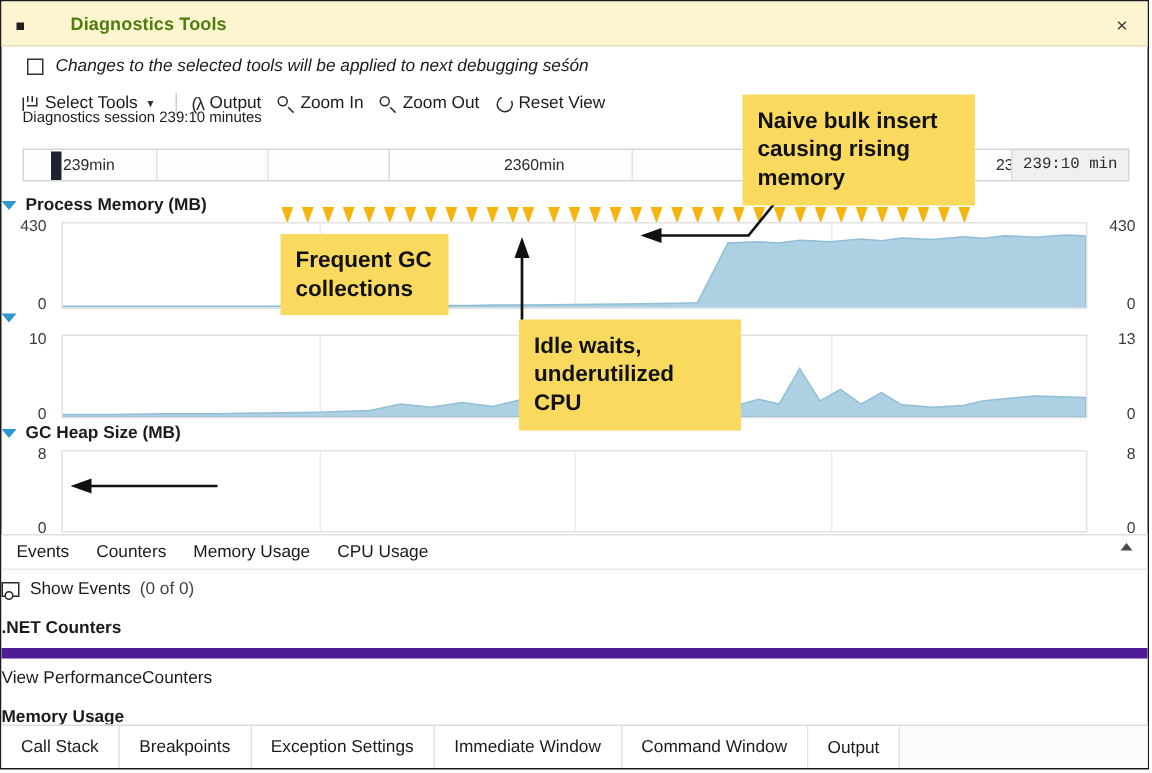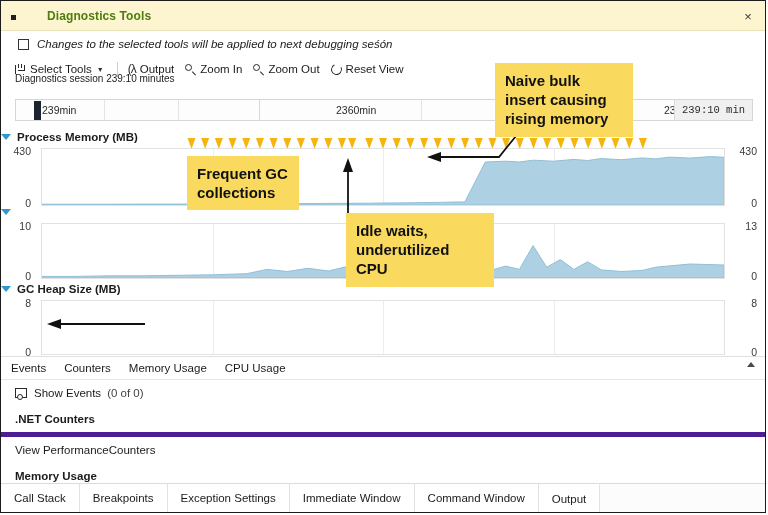--- a/index.html
+++ b/index.html
@@ -87,22 +87,22 @@
         font-size:15px;line-height:1.28;padding:8px 10px;box-sizing:border-box;z-index:30;}
   .arrow{position:absolute;z-index:29;}
 
   
   #botpanel{position:absolute;left:0;bottom:0;width:100%;height:155px;background:#fff;border-top:1px solid #e0e0e0;}
   #bottabs{height:22px;display:flex;align-items:center;padding-left:10px;border-bottom:1px solid #e6e6e6;position:relative;}
   .bt{font-size:11.5px;color:#1b1b1b;margin-right:18px;cursor:pointer;white-space:nowrap;}
   #collapse-caret{position:absolute;right:10px;top:5px;width:0;height:0;
     border-left:4px solid transparent;border-right:4px solid transparent;border-bottom:5px solid #4a4a4a;cursor:pointer;}
 
-  .prow{display:flex;align-items:center;height:26px;padding-left:14px;font-size:11.5px;color:#1b1b1b;}
-  .prow.sep{border-top:5px solid #4c1d95;}
+  .prow{display:flex;align-items:center;height:26px;padding-left:0;font-size:11.5px;color:#1b1b1b;}
+  .prow.sep{border-top:7px solid #4c1d95;}
   .prow.bold{font-weight:700;}
   .evicon{width:12px;height:10px;border:1.4px solid #2a2a2a;margin-right:7px;position:relative;box-sizing:border-box;}
   .evicon:after{content:"";position:absolute;left:1px;bottom:-3px;width:4px;height:4px;border:1.2px solid #2a2a2a;border-radius:50%;background:#fff;}
   .muted{color:#444;margin-left:6px;}
 
   
   #wintabs{position:absolute;left:0;bottom:0;width:100%;height:28px;
     border-top:1px solid #dcdcdc;display:flex;align-items:stretch;background:#fff;}
   .wtab{display:flex;align-items:center;padding:0 13px;font-size:11.5px;color:#1b1b1b;
         border-right:1px solid #e3e3e3;cursor:pointer;white-space:nowrap;}
@@ -283,21 +283,21 @@
       </div>
       <div class="plot">
         <div class="vgrid" style="left:25%"></div>
         <div class="vgrid" style="left:50%"></div>
         <div class="vgrid" style="left:75%"></div>
         <svg id="gc-svg" viewBox="0 0 688 53" preserveAspectRatio="none"></svg>
       </div>
     </div>
   </div>
 
-  <div class="anno" style="left:494px;top:62px;width:138px;">Naive bulk insert causing rising memory</div>
+  <div class="anno" style="left:494px;top:62px;width:155px;">Naive bulk insert causing rising memory</div>
   <div class="anno" style="left:186px;top:155px;width:112px;">Frequent GC collections</div>
   <div class="anno" style="left:345px;top:212px;width:148px;">Idle waits, underutilized CPU</div>
 
   <svg class="arrow" style="left:420px;top:100px;width:120px;height:80px" viewBox="0 0 120 80">
     <path d="M112 14 L78 56 L18 56" stroke="#111" stroke-width="1.8" fill="none"></path>
     <path d="M6 56 L20 51 L20 61 Z" fill="#111"></path>
   </svg>
   <svg class="arrow" style="left:330px;top:155px;width:40px;height:100px" viewBox="0 0 40 100">
     <path d="M17 96 L17 14" stroke="#111" stroke-width="1.8" fill="none"></path>
     <path d="M17 2 L12 16 L22 16 Z" fill="#111"></path>

